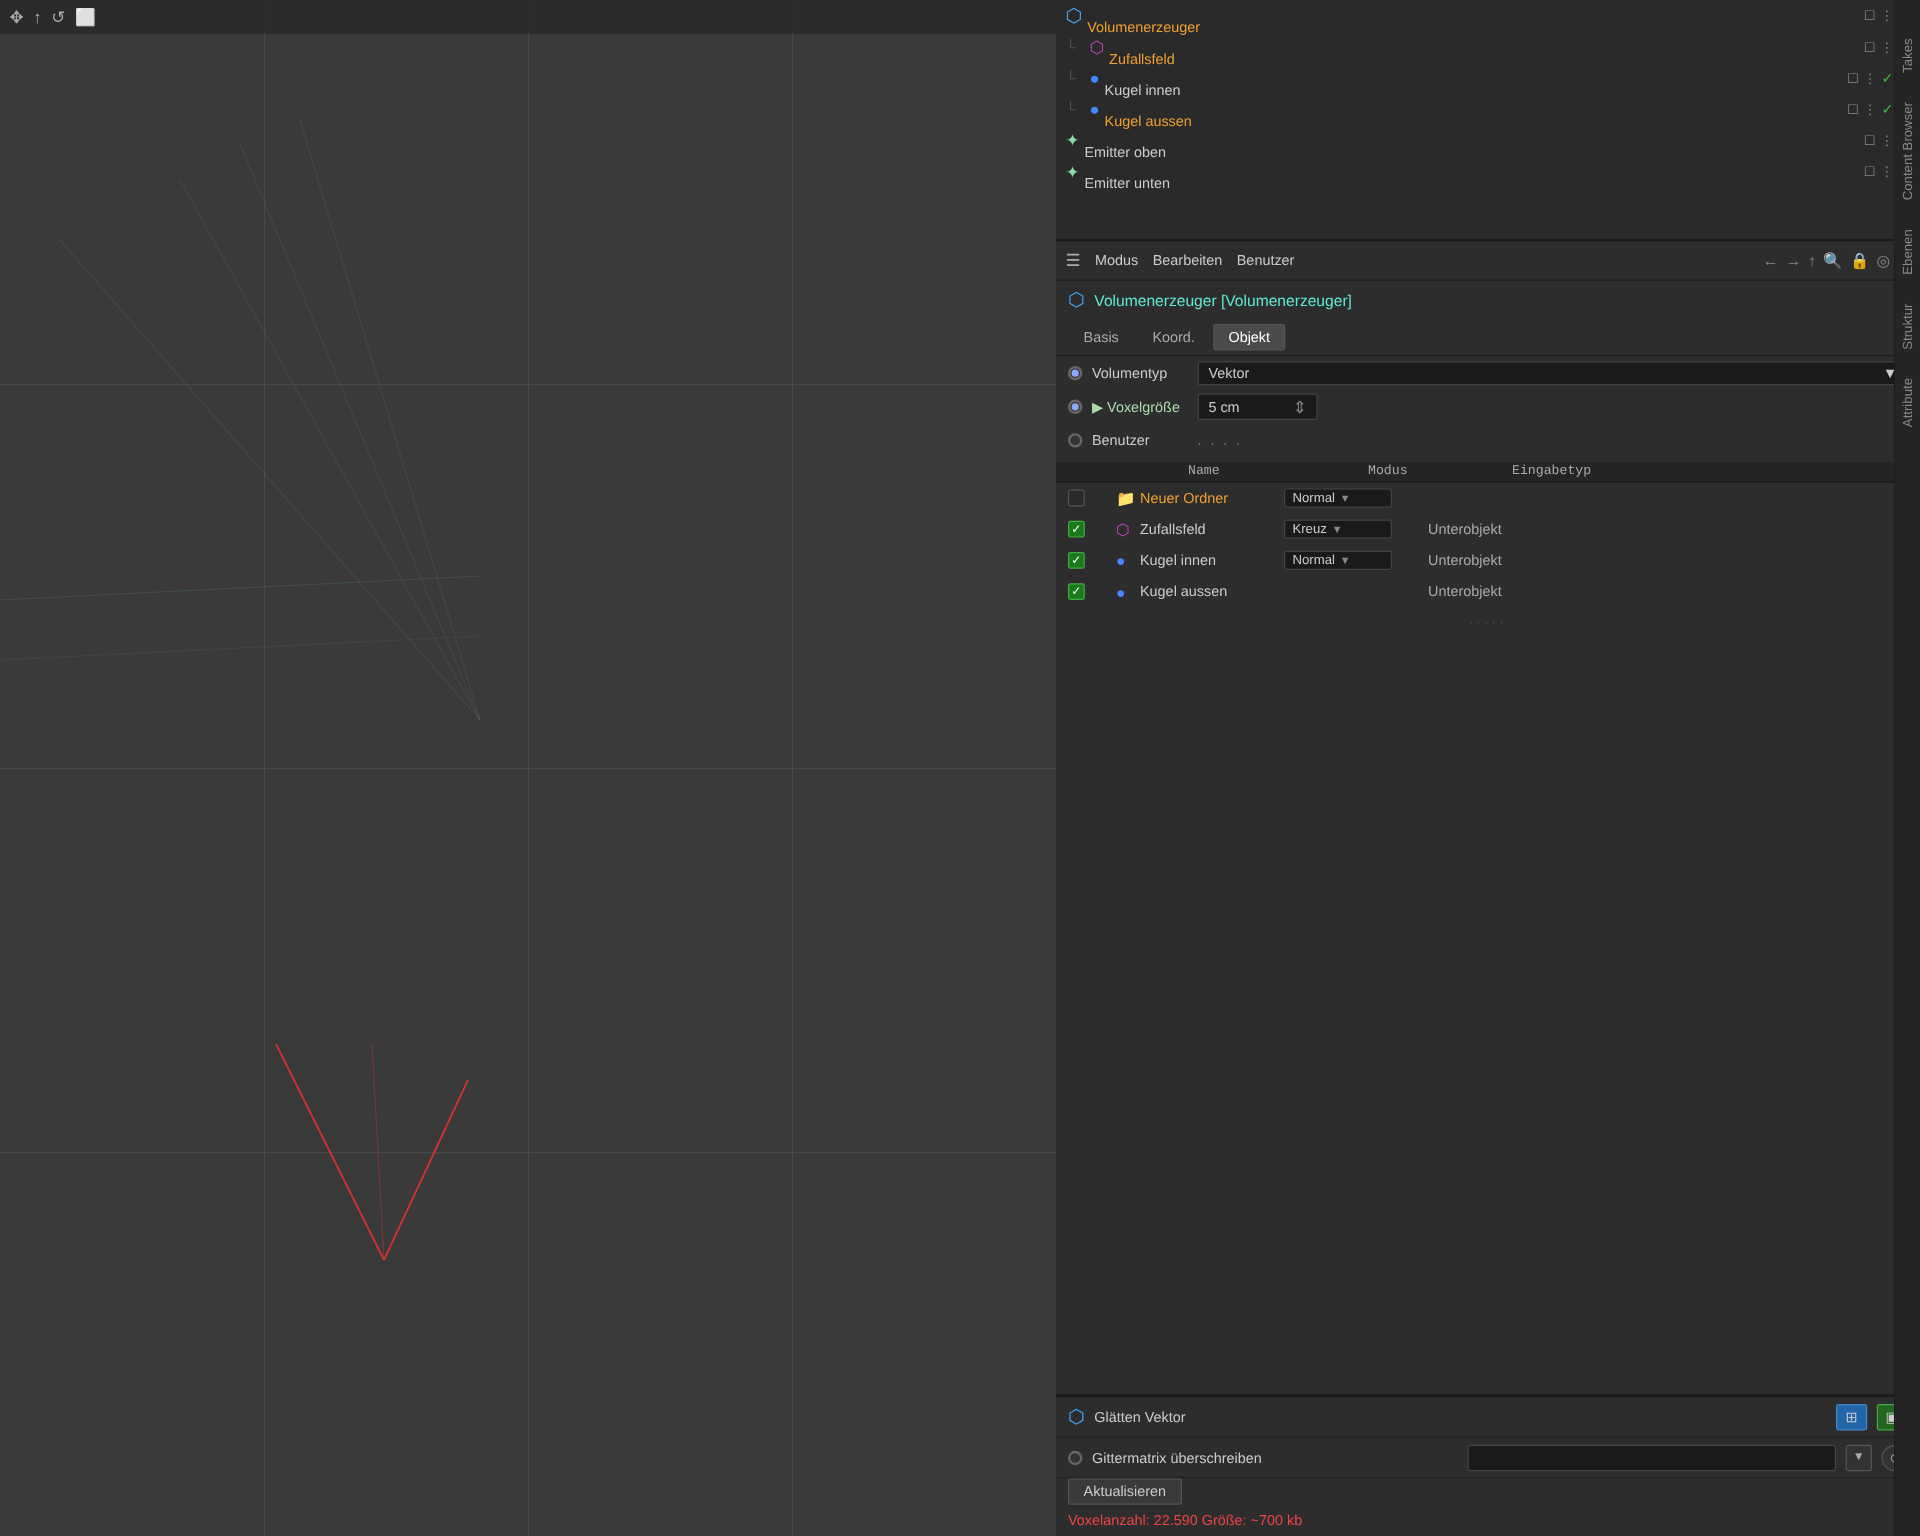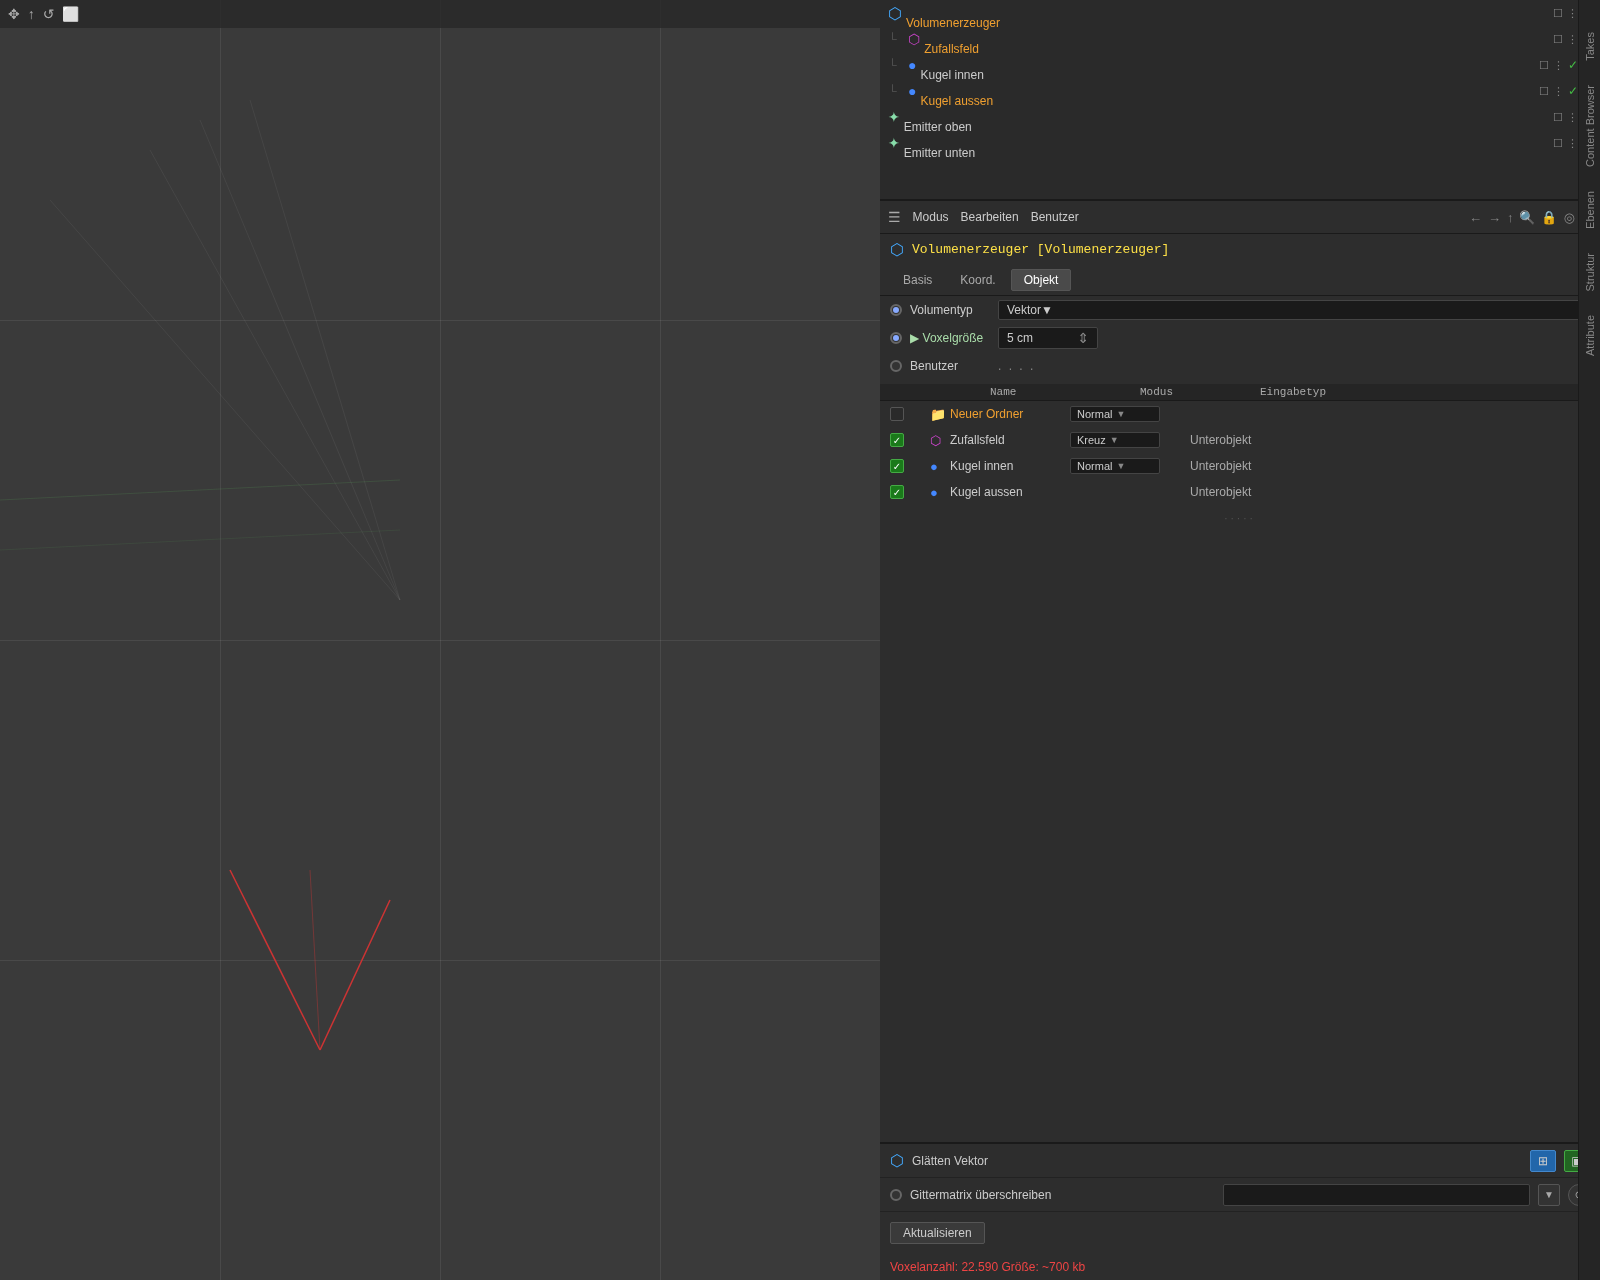--- a/index.html
+++ b/index.html
@@ -141,22 +141,21 @@
       align-items: center;
       padding: 6px 10px;
       background: #2d2d2d;
       gap: 8px;
     }
     .obj-icon {
       font-size: 16px;
     }
     .obj-title {
       font-size: 13px;
-      color: #fde047;
-      font-family: Liberation Mono, monospace;
+      color: #5eead4;
     }
 
     
     .tabs-row {
       display: flex;
       gap: 2px;
       padding: 4px 10px;
       background: #2d2d2d;
       border-bottom: 1px solid #1a1a1a;
     }
@@ -239,21 +238,21 @@
     .prop-value-wide {
       flex: 1;
       background: #1a1a1a;
       border: 1px solid #444;
       border-radius: 2px;
       padding: 2px 8px;
       font-size: 12px;
       color: #cccccc;
       display: flex;
       align-items: center;
-      justify-content: flex-start;
+      justify-content: space-between;
     }
     .dots-label {
       font-size: 12px;
       color: #888;
       letter-spacing: 2px;
     }
 
     
     .objects-table {
       margin: 4px 0;
@@ -439,21 +438,21 @@
     }
     .aktualisieren-btn {
       background: #3a3a3a;
       border: 1px solid #555;
       border-radius: 2px;
       padding: 3px 12px;
       font-size: 12px;
       color: #cccccc;
       cursor: pointer;
       display: inline-block;
-      margin: 10px 10px;
+      margin: 0 10px;
     }
     .status-bar {
       padding: 6px 10px;
       font-size: 12px;
       color: #ef4444;
     }
 
     
     .side-tabs {
       position: fixed;

